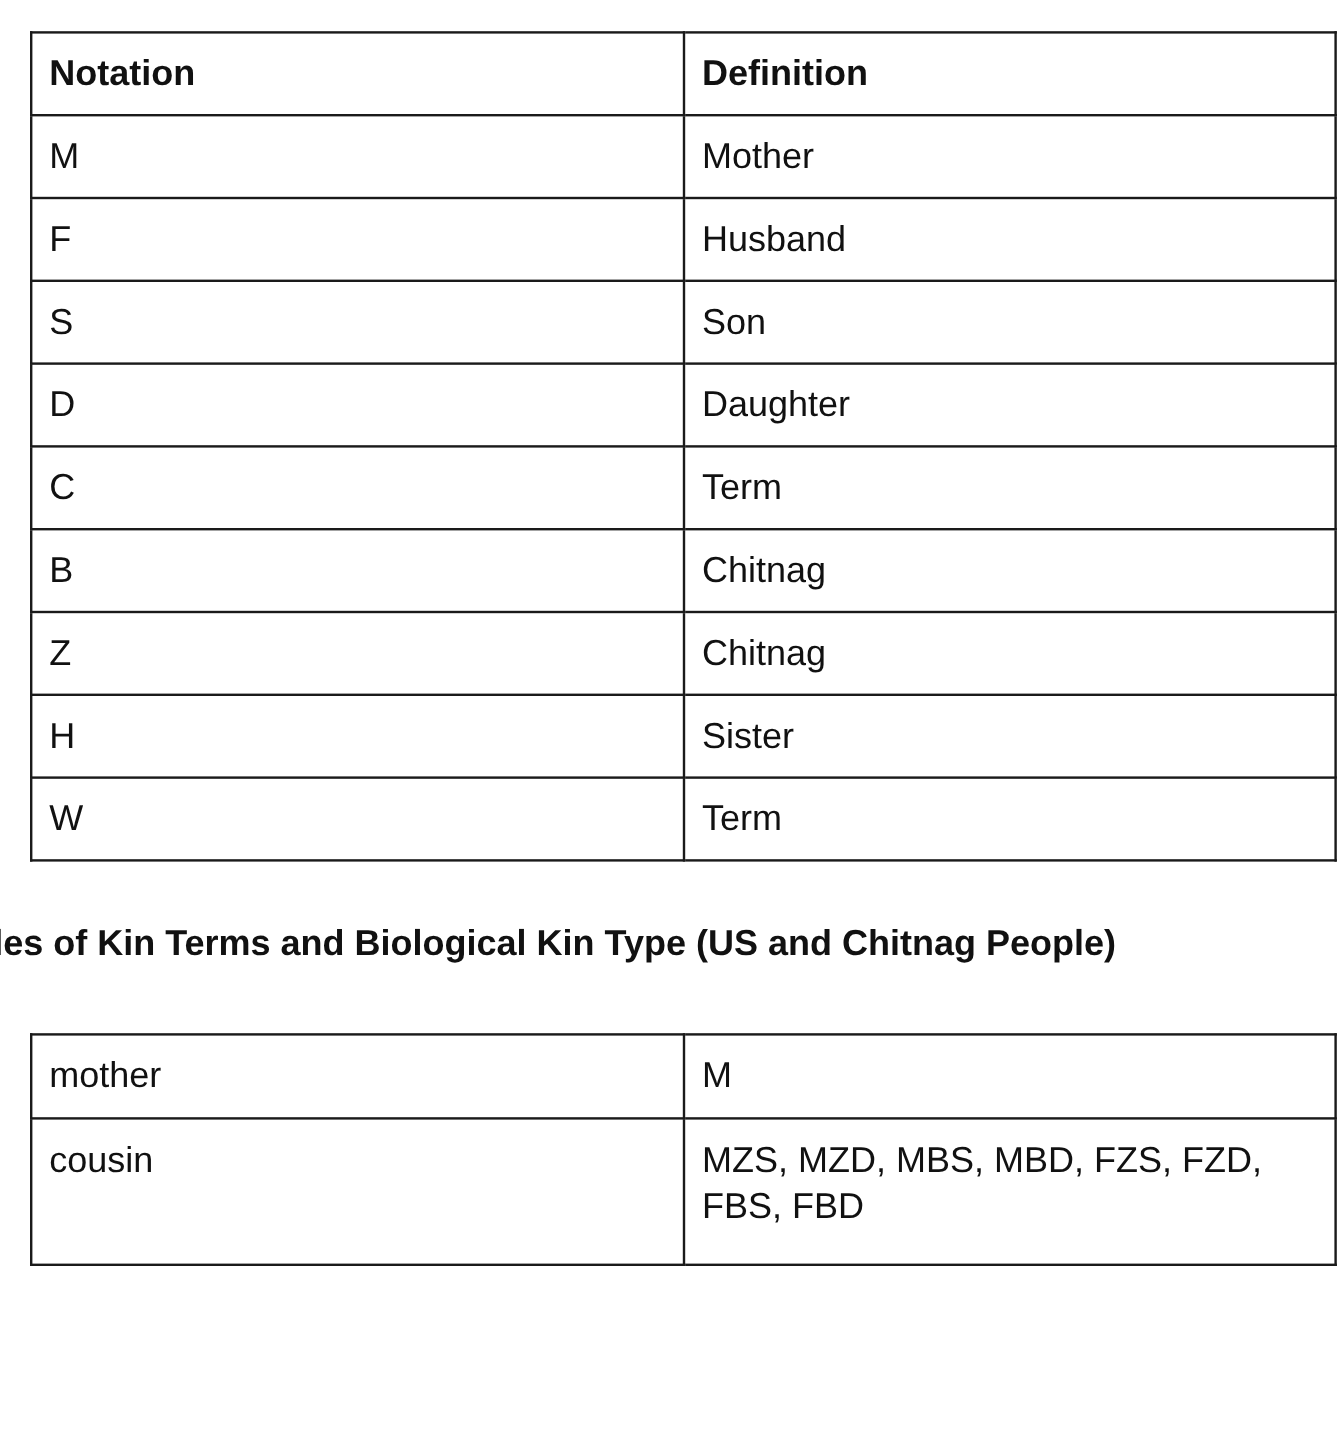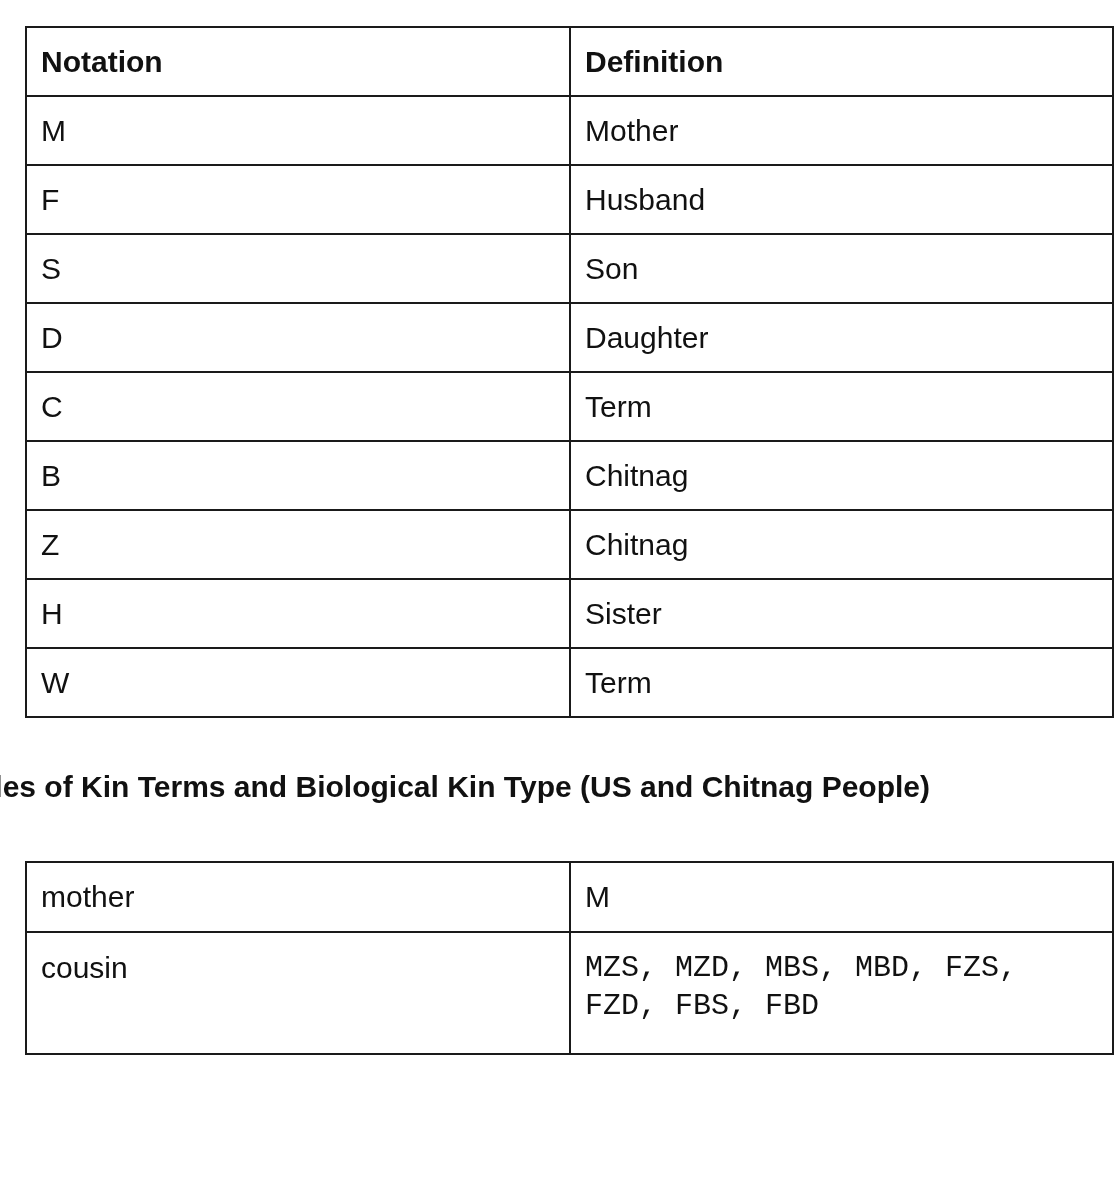--- a/index.html
+++ b/index.html
@@ -87,16 +87,16 @@
       <col class="c1">
       <col class="c2">
     </colgroup>
   <tbody>
   <tr>
     <td>mother</td>
     <td>M</td>
   </tr>
   <tr class="tall">
     <td style="vertical-align: top; padding-top: 16px;">cousin</td>
-    <td style="vertical-align: top; padding-top: 16px;  font-family: Liberation Mono, monospace;">MZS, MZD, MBS, MBD, FZS, FZD, FBS, FBD</td>
+    <td style="vertical-align: top; padding-top: 16px; ">MZS, MZD, MBS, MBD, FZS, FZD, FBS, FBD</td>
   </tr>
 </tbody>
   </table>
 
 </body></html>

